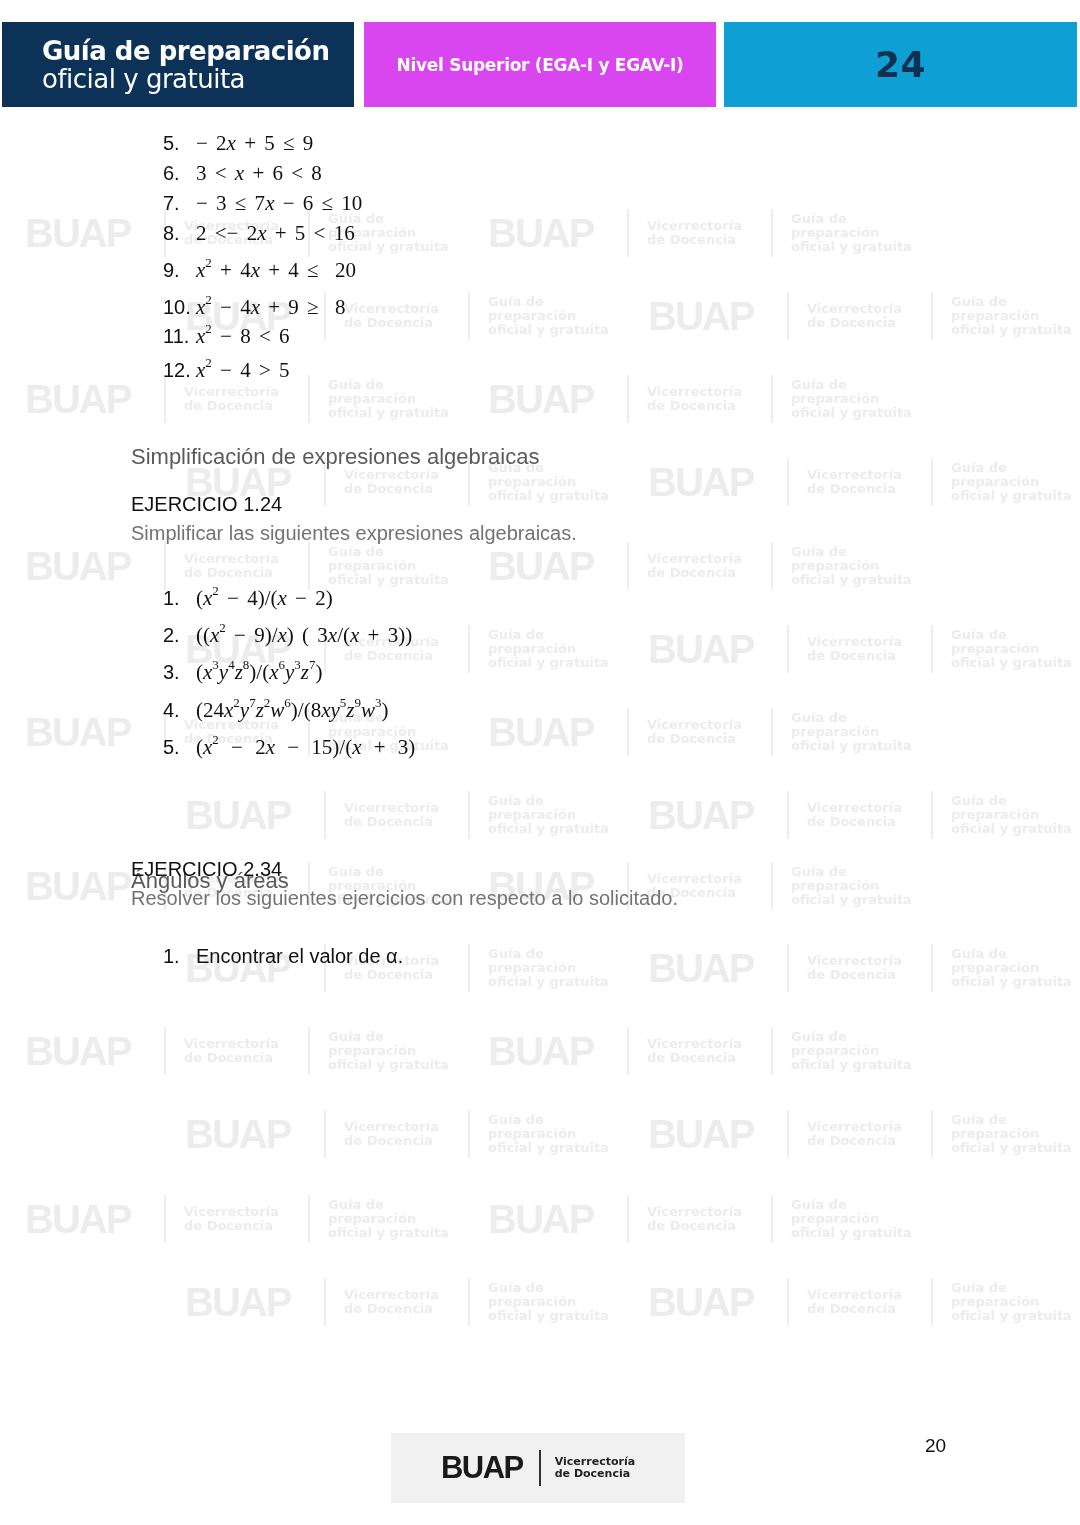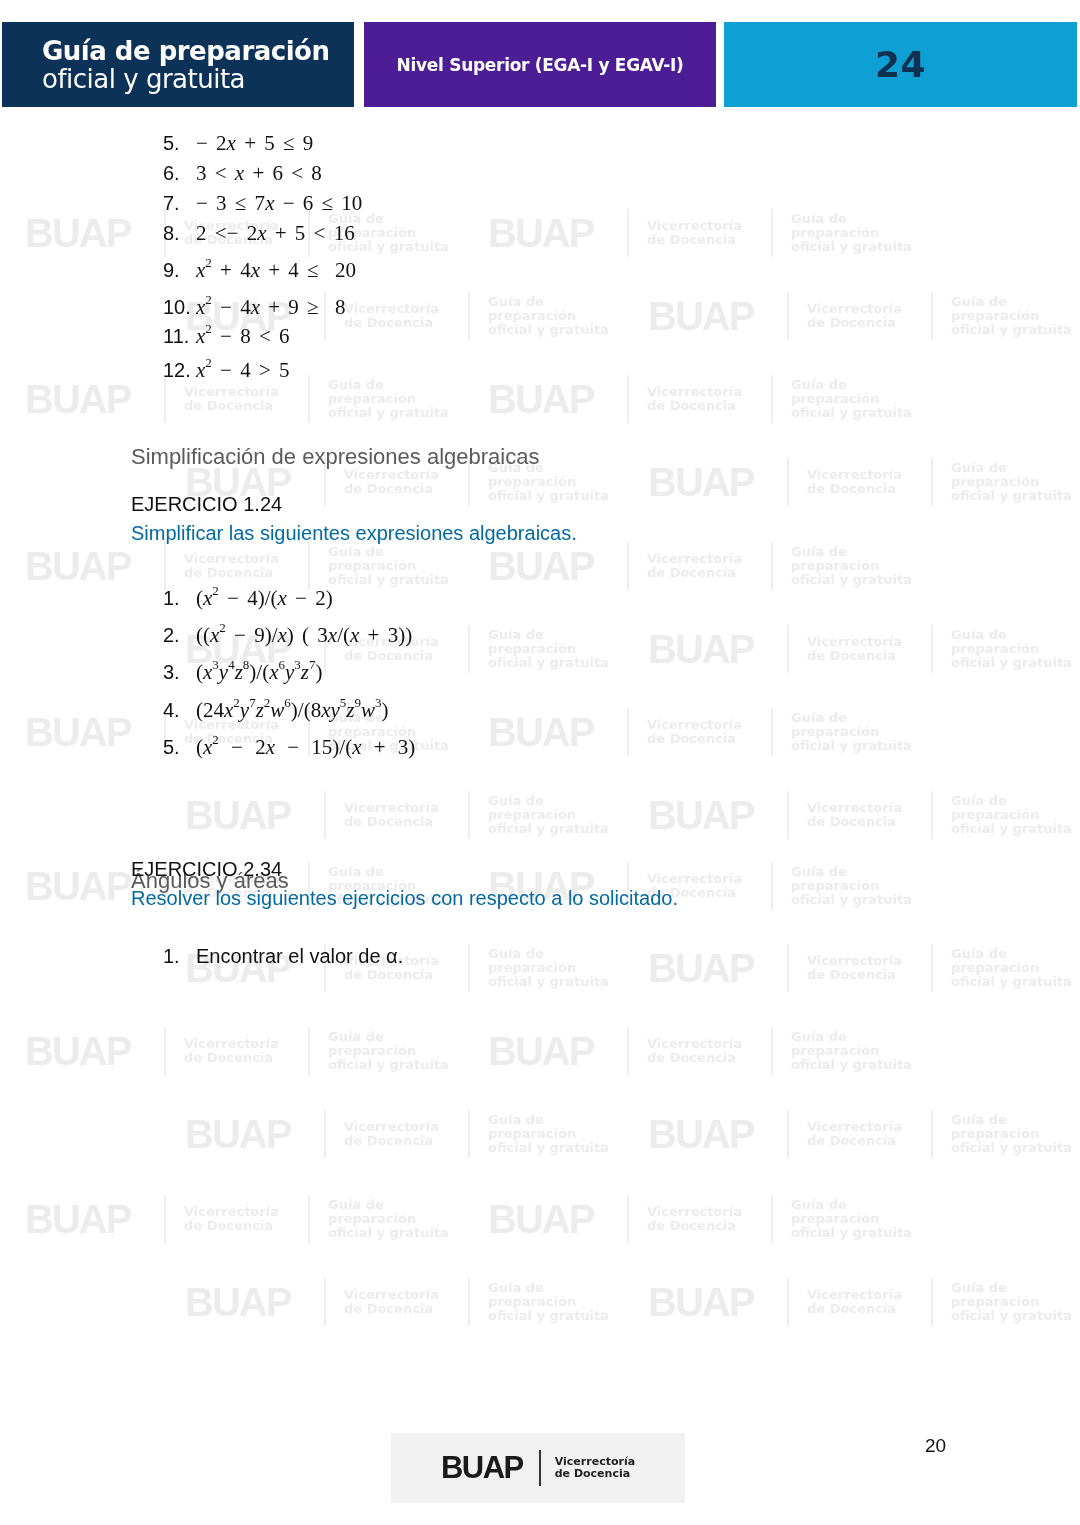--- a/index.html
+++ b/index.html
@@ -5,21 +5,21 @@
   html, body { margin: 0; padding: 0; }
   body {
     width: 1080px; height: 1525px; position: relative; overflow: hidden;
     background: #ffffff; font-family: "Liberation Sans", sans-serif; color: #111;
   }
   
   .hdr { position: absolute; top: 22px; height: 85px; display: flex; align-items: center; }
   .hdr-guide { left: 2px; width: 352px; background: #0d3257; color: #fff; flex-direction: column; align-items: flex-start; justify-content: center; }
   .hdr-guide .l1 { font-family: "DejaVu Sans", sans-serif; font-weight: bold; font-size: 26px; margin-left: 40px; line-height: 28px; letter-spacing: -0.5px; }
   .hdr-guide .l2 { font-family: "DejaVu Sans", sans-serif; font-size: 26px; margin-left: 40px; line-height: 28px; letter-spacing: -0.5px; }
-  .hdr-level { left: 364px; width: 352px; background: #4c1d95; color: #fff; justify-content: center; font-family: "DejaVu Sans", sans-serif; font-weight: bold; font-size: 17px; letter-spacing: -0.3px; }
+  .hdr-level { left: 364px; width: 352px; background: #d946ef; color: #fff; justify-content: center; font-family: "DejaVu Sans", sans-serif; font-weight: bold; font-size: 17px; letter-spacing: -0.3px; }
   .hdr-adm { left: 724px; width: 353px; background: #0e9fd4; justify-content: center; font-family: "DejaVu Sans", sans-serif; font-weight: bold; font-size: 36px; letter-spacing: 0.5px; }
   .hdr-adm .word { color: #fff; }
   .hdr-adm .yr { color: #10304f; }
 
   
   .wm { position: absolute; display: flex; align-items: center; color: #ececec; pointer-events: none; }
   .wm .blk { display: flex; align-items: center; margin-right: 20px; }
   .wm .buap { font-family: "Liberation Sans", sans-serif; font-weight: bold; font-size: 40px; letter-spacing: -2px; width: 125px; }
   .wm .sep { width: 2px; height: 48px; background: #eeeeee; margin: 0 18px 0 14px; }
   .wm .t { font-family: "DejaVu Sans", sans-serif; font-weight: bold; font-size: 13px; line-height: 14px; width: 110px; }
@@ -27,21 +27,21 @@
 
   
   .content { position: absolute; left: 0; top: 0; width: 1080px; }
   .mitem { position: absolute; left: 163px; font-size: 20px; display: flex; align-items: baseline; white-space: nowrap; }
   .mitem .num { font-family: "Liberation Sans", sans-serif; width: 33px; }
   .mitem .expr { font-family: "Liberation Serif", serif; font-size: 21px; word-spacing: 3px; }
   .mitem .expr i { font-style: italic; }
   sup { font-size: 13px; vertical-align: 10px; line-height: 0; }
   .sec-title { position: absolute; left: 131px; font-size: 22px; color: #5a5a5a; }
   .ex-title { position: absolute; left: 131px; font-size: 20px; color: #111; }
-  .ex-desc { position: absolute; left: 131px; font-size: 20px; color: #0369a1; }
+  .ex-desc { position: absolute; left: 131px; font-size: 20px; color: #737373; }
   .prob { position: absolute; left: 163px; font-size: 20px; }
   .prob .num { display: inline-block; width: 33px; }
 
   
   .footer-logo { position: absolute; left: 391px; top: 1433px; width: 294px; height: 70px; background: #f1f1f2; display: flex; align-items: center; justify-content: center; }
   .footer-logo .buap { font-family: "Liberation Sans", sans-serif; font-weight: bold; font-size: 31px; color: #1a1a1a; letter-spacing: -1.5px; }
   .footer-logo .sep { width: 2px; height: 36px; background: #333; margin: 0 14px 0 16px; }
   .footer-logo .vd { font-family: "DejaVu Sans", sans-serif; font-size: 11px; line-height: 12px; color: #222; font-weight: bold; }
   .page-num { position: absolute; left: 925px; top: 1435px; font-size: 19px; color: #111; }
 </style>

